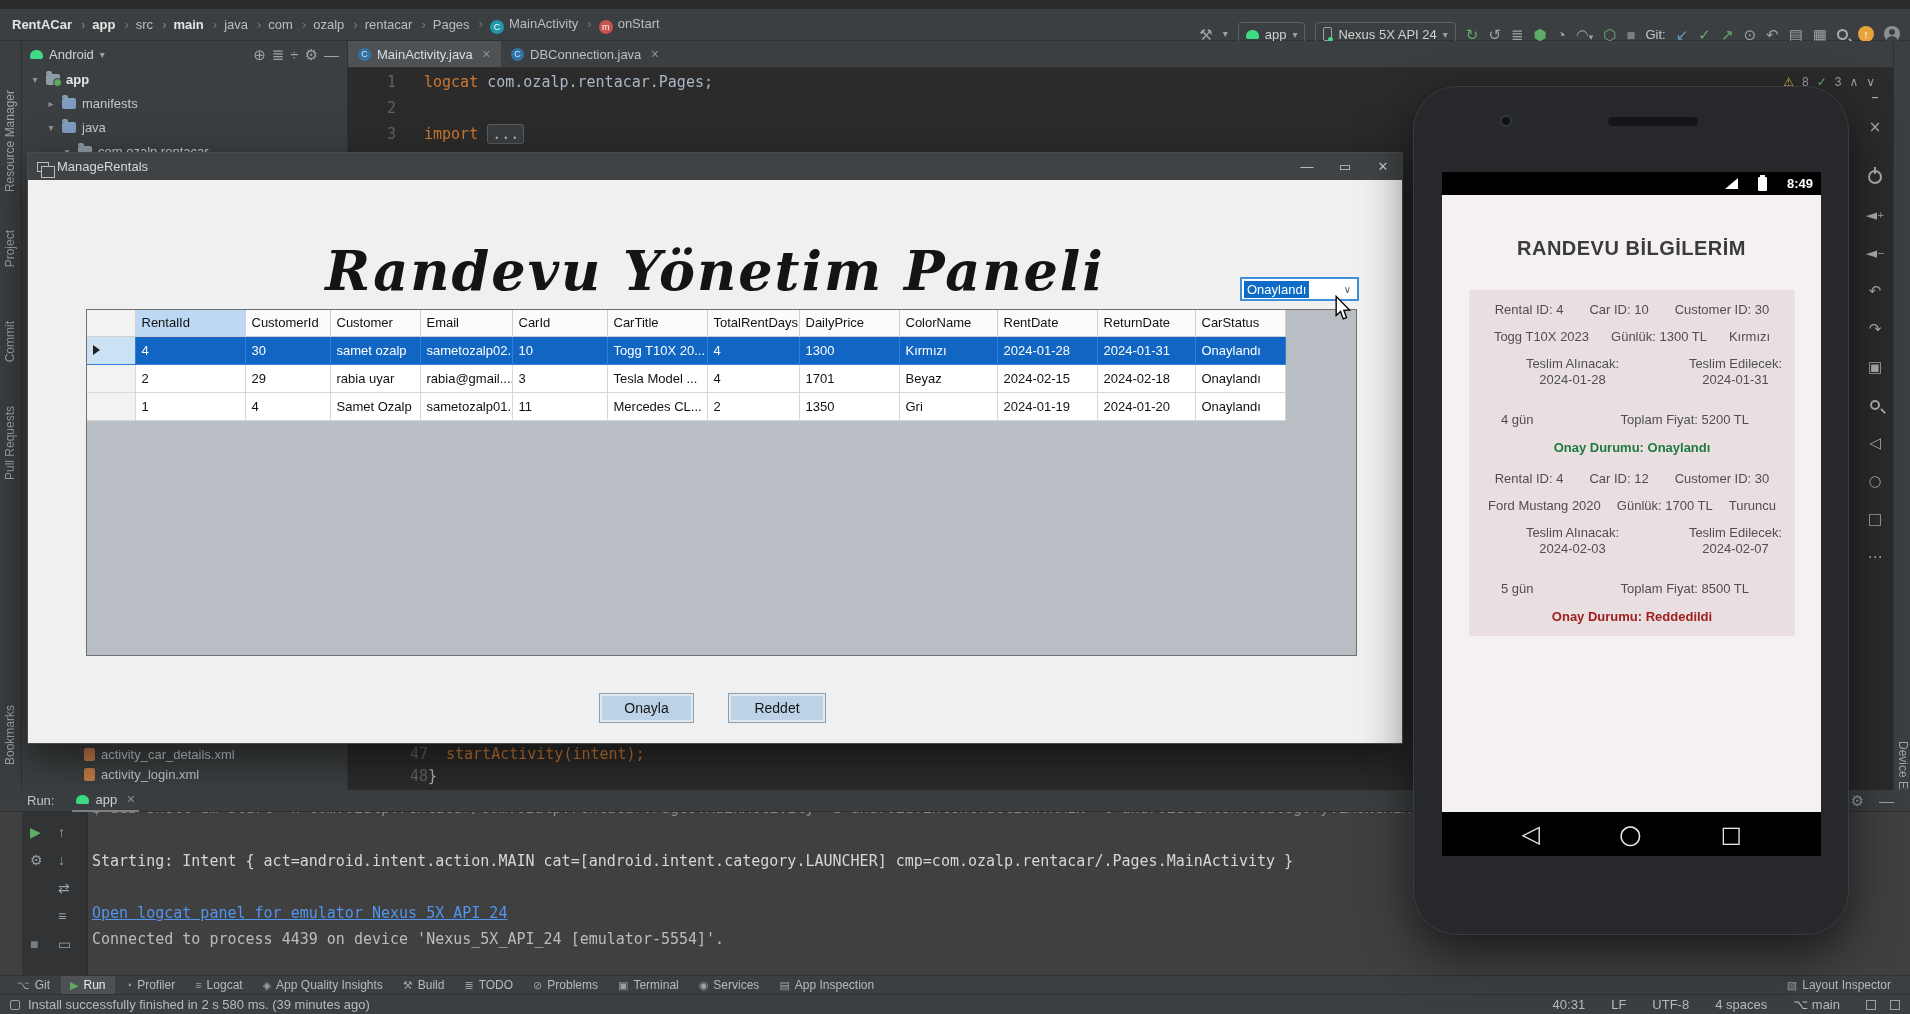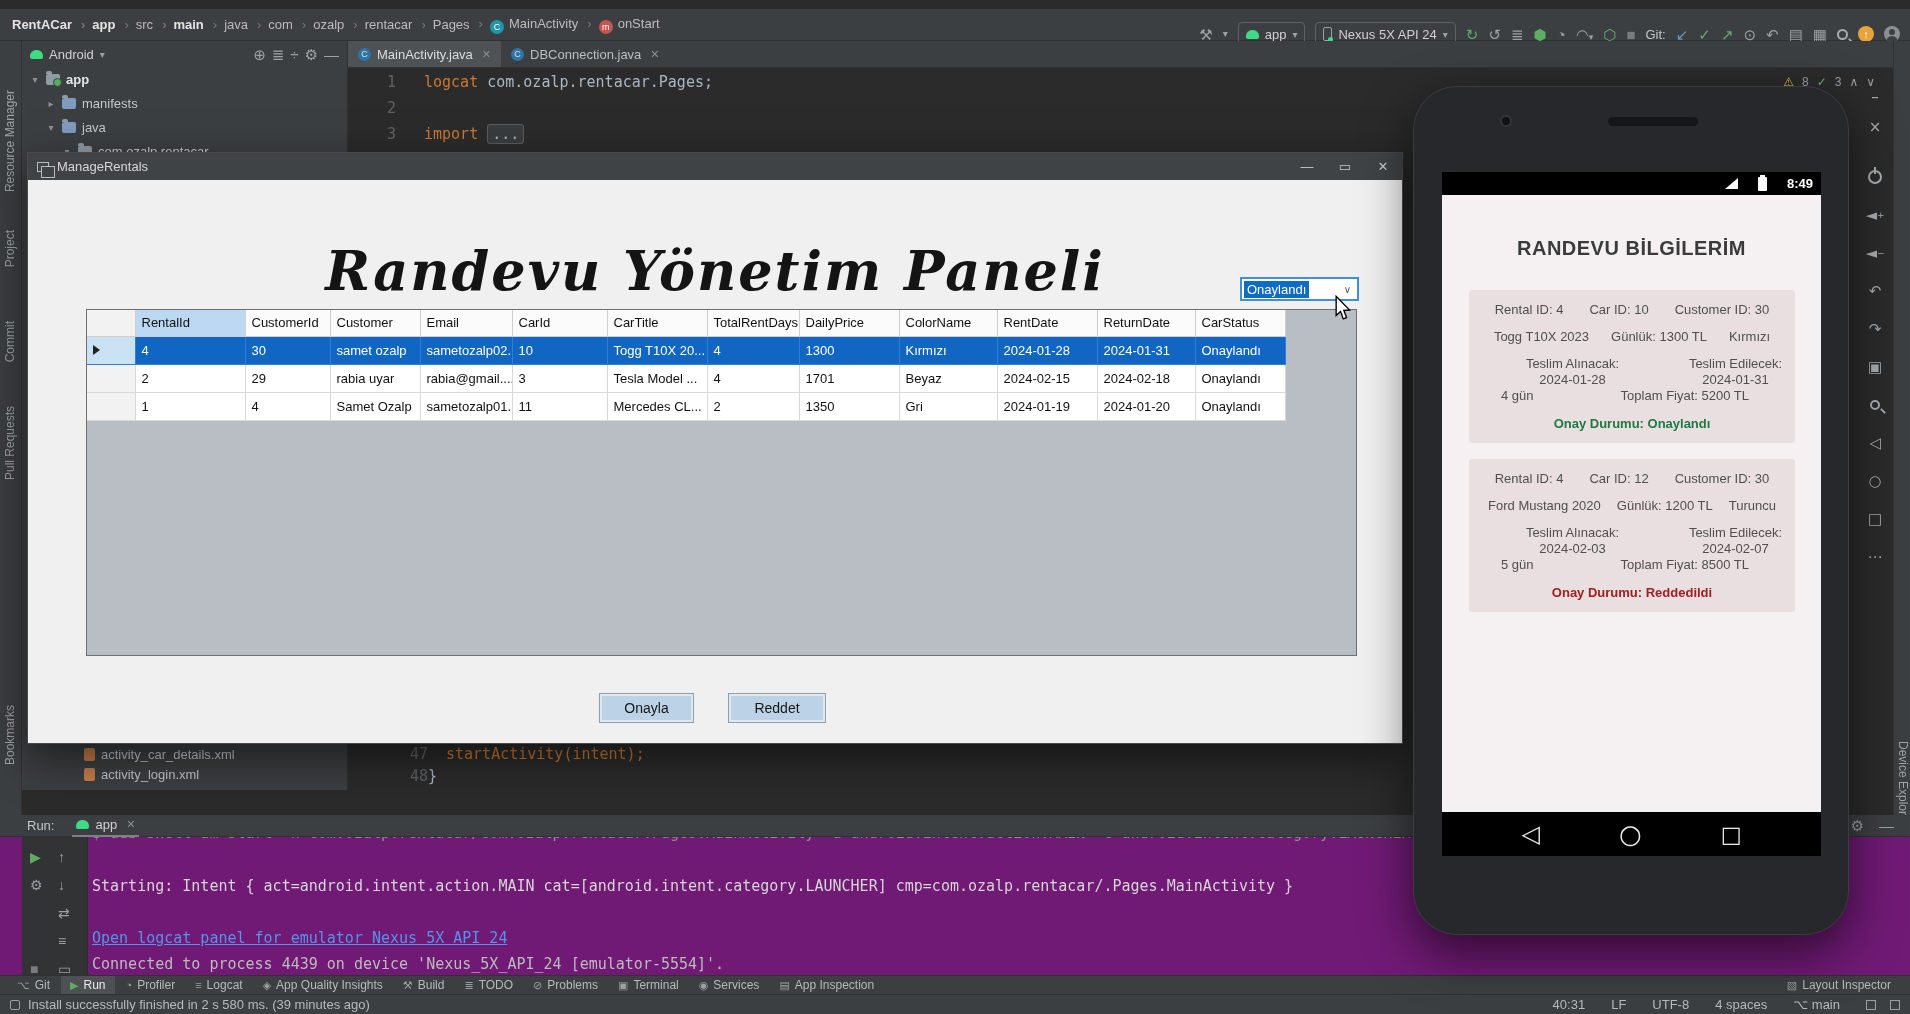--- a/index.html
+++ b/index.html
@@ -99,21 +99,21 @@
   .dg td.rh { background:#f2f2f2; border-left:none; }
   .dg tr.selrow td { background:var(--selection,#1166c4); color:#fff; border-color:#2f7fd4; }
   .dg tr.selrow td.rh { background:#cbe2f5; color:#000; }
   .rowarrow { width:0; height:0; border-left:7px solid #222; border-top:5px solid transparent; border-bottom:5px solid transparent; display:inline-block; }
 
   .wfbtn { position:absolute; width:95px; height:30px; background:#bcd2e6; border:1px solid #88a0b4;
     box-shadow:0 0 0 2px #e3e7ea inset; color:#161616; font-size:14px; display:flex;
     align-items:center; justify-content:center; }
 
   
-  .runp { left:0; top:815px; width:1910px; height:185px; background:#701a75; }
+  .runp { left:0; top:790px; width:1910px; height:185px; background:#404040; }
   .run-head { position:absolute; left:0; top:0; width:1910px; height:22px; background:#3c3f41;
     border-bottom:1px solid #2f3133; z-index:2; display:flex; align-items:center; }
   .run-gutter { position:absolute; left:22px; top:22px; width:66px; height:163px; background:#313335; border-right:1px solid #2a2c2e; }
   .gic { position:absolute; color:#9aa0a4; font-size:14px; }
   .cline { position:absolute; left:92px; color:#bcbcbc; font-size:15px; font-family:"DejaVu Sans Mono", monospace; white-space:pre; z-index:1; }
   .clink { color:var(--link,#5394ec); text-decoration:underline; }
 
   .botbar { left:0; top:975px; width:1910px; height:19px; background:#3c3f41; border-top:1px solid #2f3133;
     display:flex; align-items:center; padding-left:8px; gap:2px; }
   .bitem { display:flex; align-items:center; gap:5px; color:#b6babd; font-size:12px; padding:0 9px; height:19px; }
@@ -138,21 +138,21 @@
   .batt { width:9px; height:14px; background:#fff; border-radius:1px; position:relative; }
   .batt::before { content:""; position:absolute; left:2px; top:-2px; width:5px; height:2px; background:#fff; }
   .appbg { height:617px; background:#f5f1f2; position:relative; }
   .apptitle { position:absolute; left:0; top:42px; width:100%; text-align:center; font-size:20px;
     font-weight:bold; color:#3b3b3b; letter-spacing:.5px; }
   .card { position:absolute; left:27px; width:326px; background:#eadfe0; border-radius:3px;
     color:#4f4f4f; font-size:13px; }
   .crow { display:flex; justify-content:center; gap:26px; margin-top:12px; }
   .crow2 { display:flex; margin-top:12px; text-align:center; }
   .crow2 .half { flex:1; line-height:16px;padding-left:44px; }
-  .crow3 { display:flex; margin-top:0; }
+  .crow3 { display:flex; margin-top:24px; }
   .crow3 .l { margin-left:32px; }
   .crow3 .r { margin-left:auto; margin-right:46px; }
   .cstat { text-align:center; font-weight:bold; margin-top:13px; padding-bottom:12px; }
   .cstat.ok { color:var(--approved,#1d7a40); }
   .cstat.no { color:var(--rejected,#a02020); }
   .navbar { position:absolute; left:0; top:640px; width:379px; height:44px; background:#000;
     display:flex; align-items:center; justify-content:space-around; padding:0 40px; }
   .nico { color:#e8e8e8; font-family:"DejaVu Sans", sans-serif; }
 
   .emu-col { left:1856px; top:82px; width:40px; height:515px; z-index:25; }
@@ -559,21 +559,21 @@
           <div class="cstat ok">Onay Durumu: Onaylandı</div>
         </div>
         <div class="card" style="top:264px">
           <div class="crow">
             <span>Rental ID: 4</span>
             <span>Car ID: 12</span>
             <span>Customer ID: 30</span>
           </div>
           <div class="crow" style="gap:16px">
             <span>Ford Mustang 2020</span>
-            <span>Günlük: 1200 TL</span>
+            <span>Günlük: 1700 TL</span>
             <span>Turuncu</span>
           </div>
           <div class="crow2">
             <span class="half"><span>Teslim Alınacak:</span><br><span>2024-02-03</span></span>
             <span class="half"><span>Teslim Edilecek:</span><br><span>2024-02-07</span></span>
           </div>
           <div class="crow3">
             <span class="l">5 gün</span>
             <span class="r">Toplam Fiyat: 8500 TL</span>
           </div>

